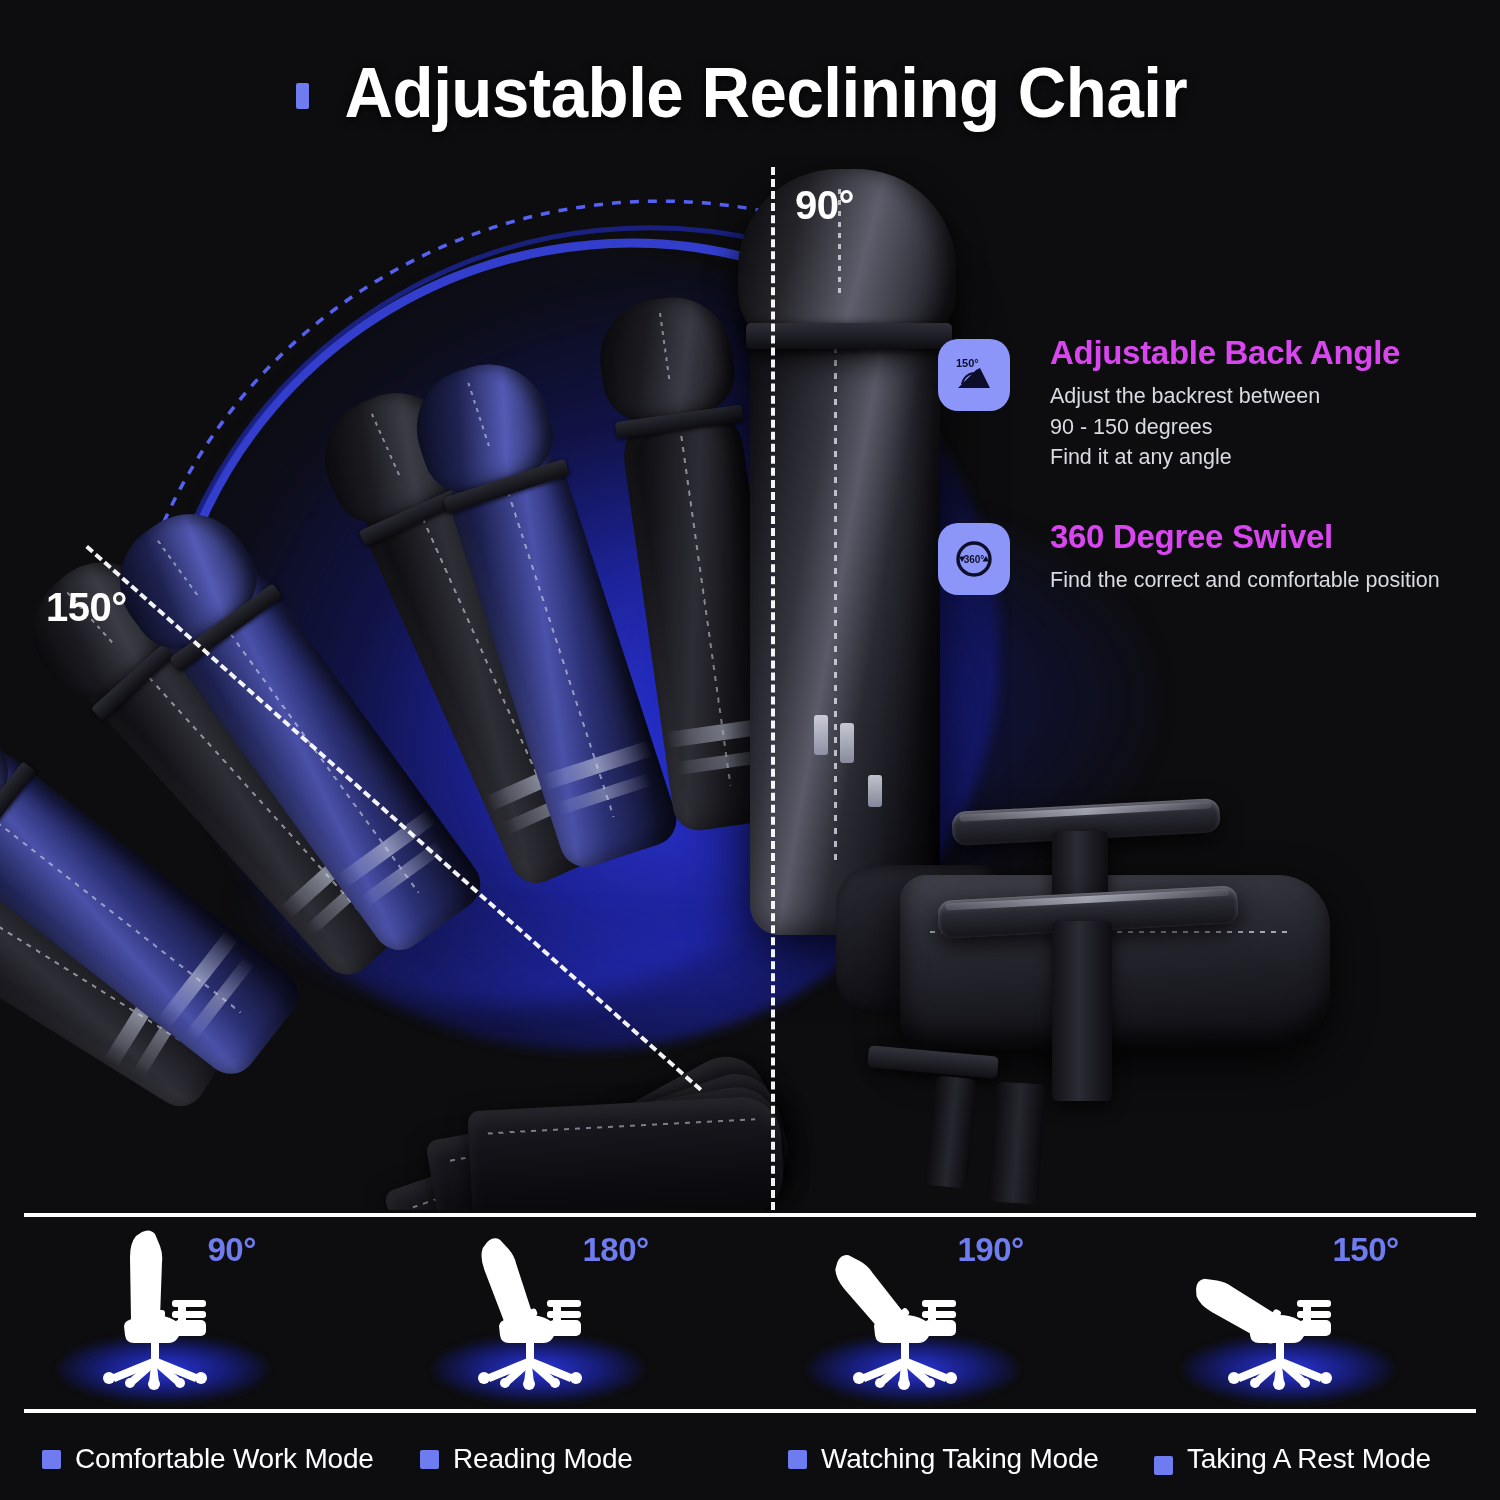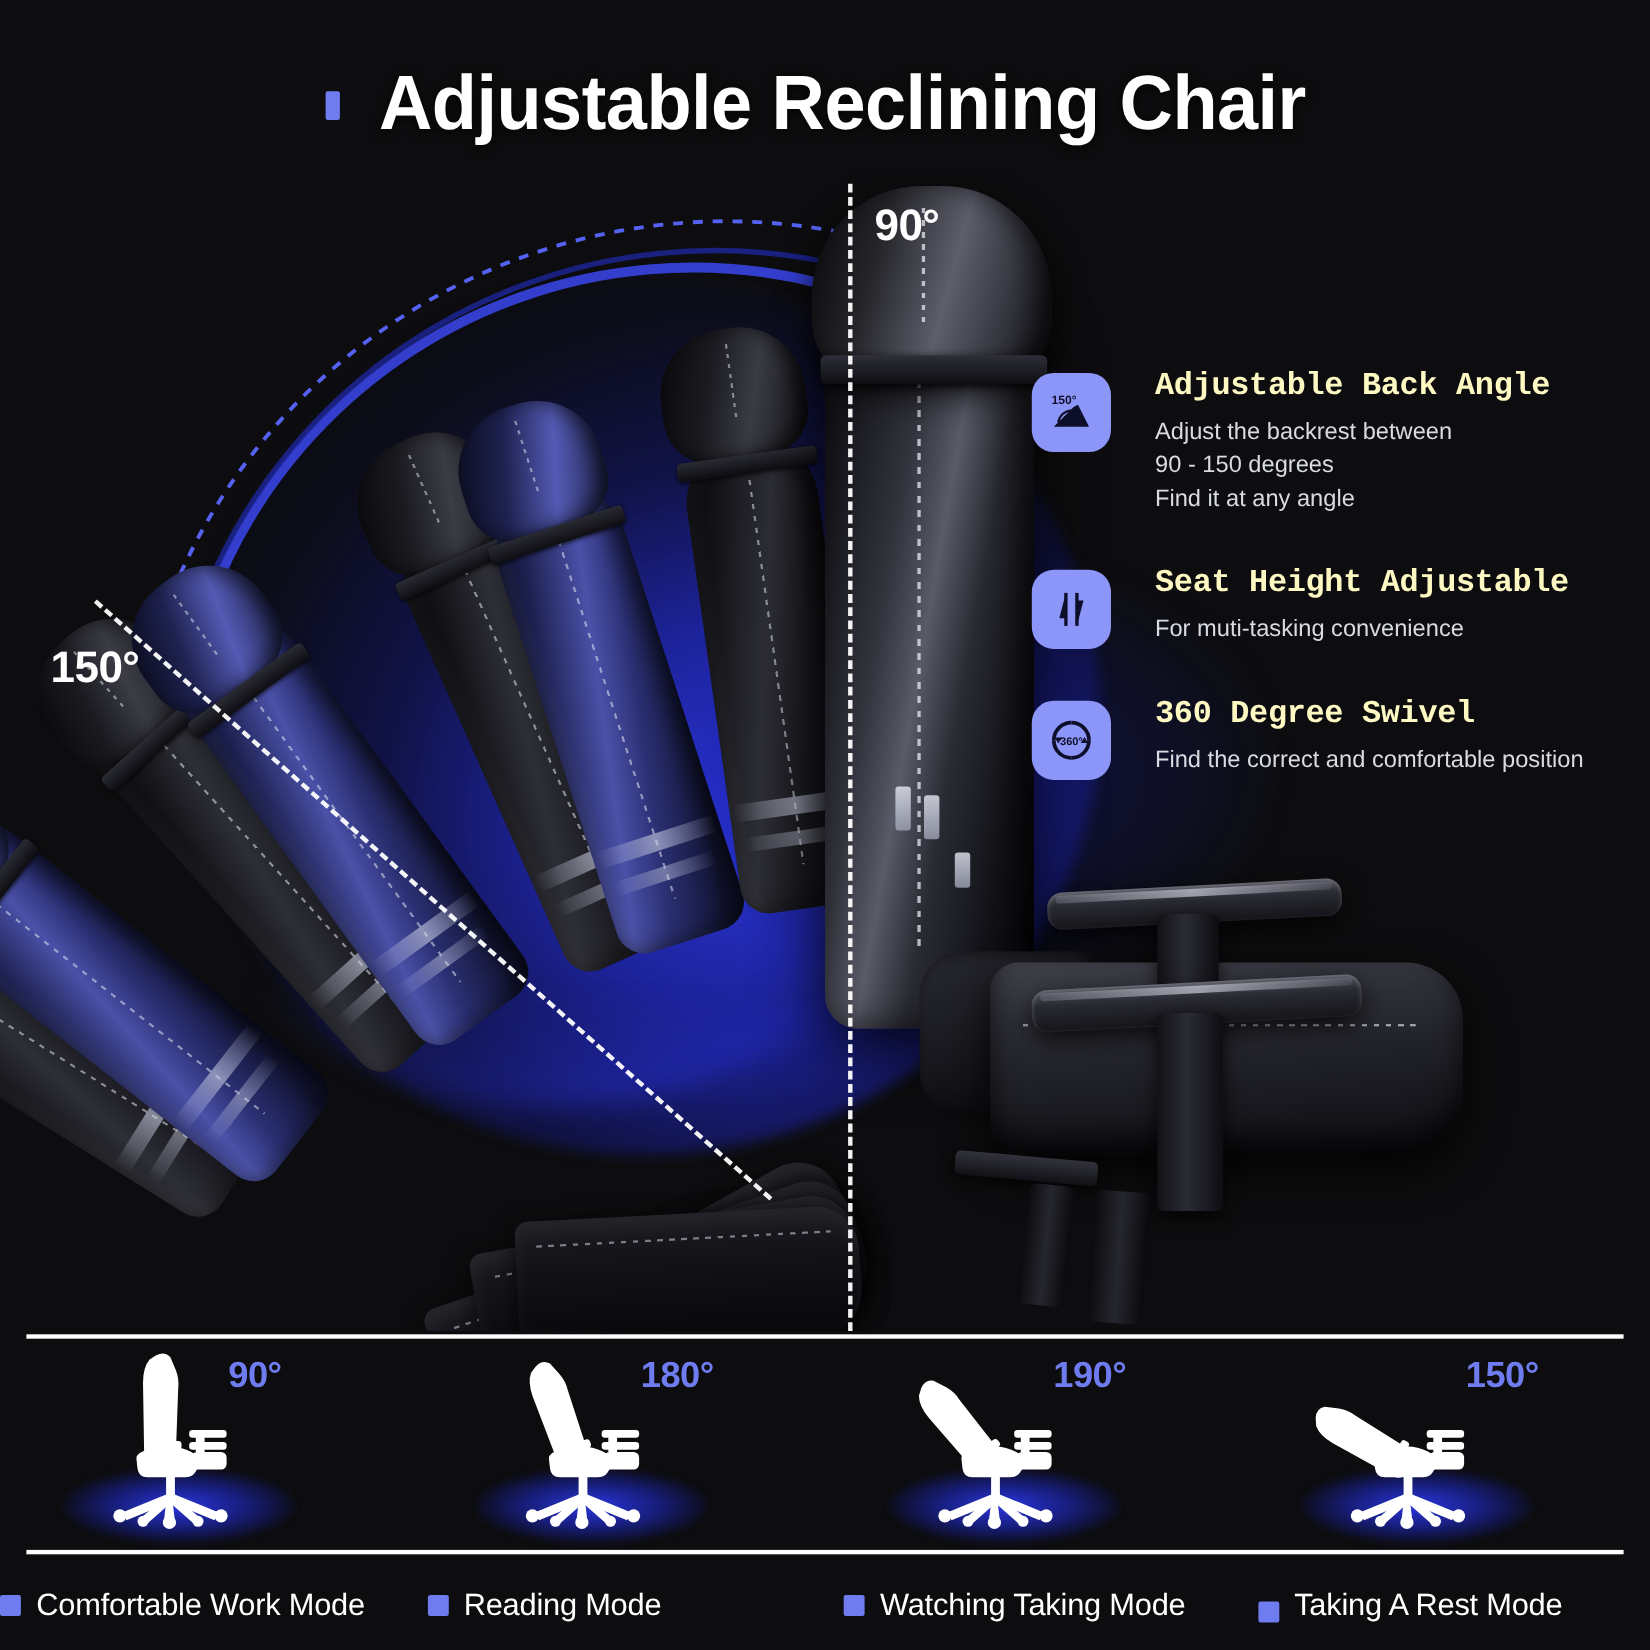--- a/index.html
+++ b/index.html
@@ -244,22 +244,22 @@
   #features { position:absolute; left:938px; top:335px; width:545px; }
   .feature { position:relative; margin-bottom:28px; }
   .f-icon {
     position:absolute; left:0; top:4px;
     width:72px; height:72px; border-radius:20px;
     background:#8c96f8;
     display:flex; align-items:center; justify-content:center;
   }
   .f-body { margin-left:112px; }
   .f-title {
-    font-size:29px; font-weight:bold; color:#fef9c3;
-    letter-spacing:-.3px; line-height:1.1; margin-bottom:10px;font-family:Liberation Mono, monospace;
+    font-size:33px; font-weight:bold; color:#d946ef;
+    letter-spacing:-.3px; line-height:1.1; margin-bottom:10px;
   }
   .f-desc { font-size:21.5px; color:#d9dbe3; line-height:1.42; font-weight:400; }
   #feature-1 { margin-bottom:46px; }
   #feature-2 { margin-bottom:46px; }
 
   
   #strip { position:absolute; left:0; top:1213px; width:1500px; height:287px; }
   #strip-top-rule {
     position:absolute; left:24px; top:0; width:1452px; height:4px; background:#ffffff;
   }
@@ -284,21 +284,21 @@
   #labels {
     position:absolute; left:0; top:206px; width:1500px; height:80px;
     display:flex; align-items:center;
   }
   .label-cell { flex:1; display:flex; align-items:center; }
   .label-bullet {
     width:19px; height:19px; background:#6f7cf0; border-radius:2px;
     margin-right:14px; flex:0 0 auto;
   }
   .label-text { font-size:28px; color:#ffffff; letter-spacing:-.2px; white-space:nowrap; }
-  #labels .label-cell:nth-child(1) { }
+  #labels .label-cell:nth-child(1) { padding-left:42px; }
   #labels .label-cell:nth-child(2) { padding-left:32px;align-items:center; }
   #labels .label-cell:nth-child(3) { padding-left:22px; }
   #labels .label-cell:nth-child(4) { padding-left:20px;align-items:flex-end; }
 </style>
 </head>
 <body>
 
 <div id="page">
 
   <div id="title-row">
@@ -433,34 +433,20 @@
       <div class="f-body">
         <div class="f-title">Adjustable Back Angle</div>
         <div class="f-desc">
           <div>Adjust the backrest between</div>
           <div>90 - 150 degrees</div>
           <div>Find it at any angle</div>
         </div>
       </div>
     </div>
 
-    <div class="feature" id="feature-2">
-      <div class="f-icon">
-        <svg width="44" height="44" viewBox="0 0 44 44">
-          <path d="M17 7 L17 30 L11 30 Z" fill="#0d0f2a"></path>
-          <rect x="15.5" y="7" width="3" height="30" fill="#0d0f2a"></rect>
-          <path d="M27 37 L27 14 L33 14 Z" fill="#0d0f2a"></path>
-          <rect x="25.5" y="7" width="3" height="30" fill="#0d0f2a"></rect>
-        </svg>
-      </div>
-      <div class="f-body">
-        <div class="f-title">Seat Height Adjustable</div>
-        <div class="f-desc">For muti-tasking convenience</div>
-      </div>
-    </div>
 
     <div class="feature" id="feature-3">
       <div class="f-icon">
         <svg width="48" height="48" viewBox="0 0 48 48">
           <path d="M24 8 A16 16 0 0 1 40 24" fill="none" stroke="#0d0f2a" stroke-width="3.4"></path>
           <path d="M40 24 A16 16 0 0 1 24 40" fill="none" stroke="#0d0f2a" stroke-width="3.4"></path>
           <path d="M24 40 A16 16 0 0 1 8 24" fill="none" stroke="#0d0f2a" stroke-width="3.4"></path>
           <path d="M8 24 A16 16 0 0 1 24 8" fill="none" stroke="#0d0f2a" stroke-width="3.4"></path>
           <rect x="13" y="19" width="22" height="11" fill="#8c96f8"></rect>
           <text x="24" y="28" text-anchor="middle" font-family="Liberation Sans, sans-serif" font-size="10" font-weight="bold" fill="#0d0f2a">360°</text>

